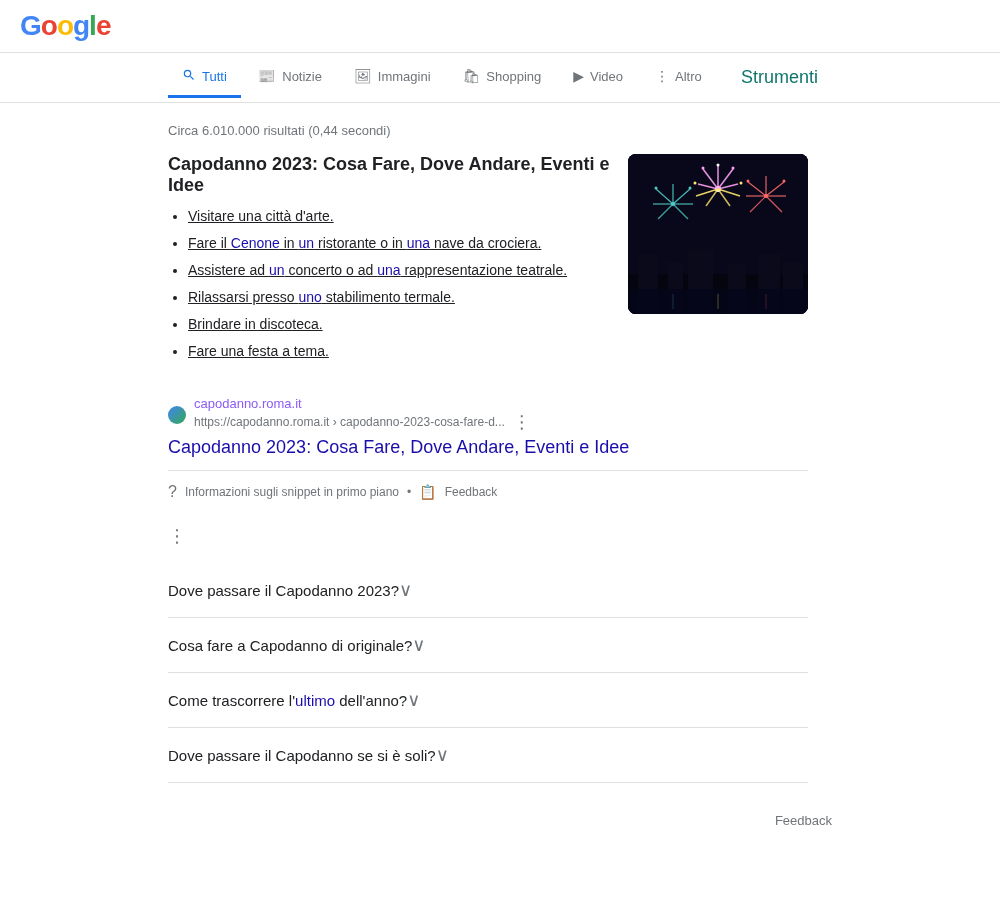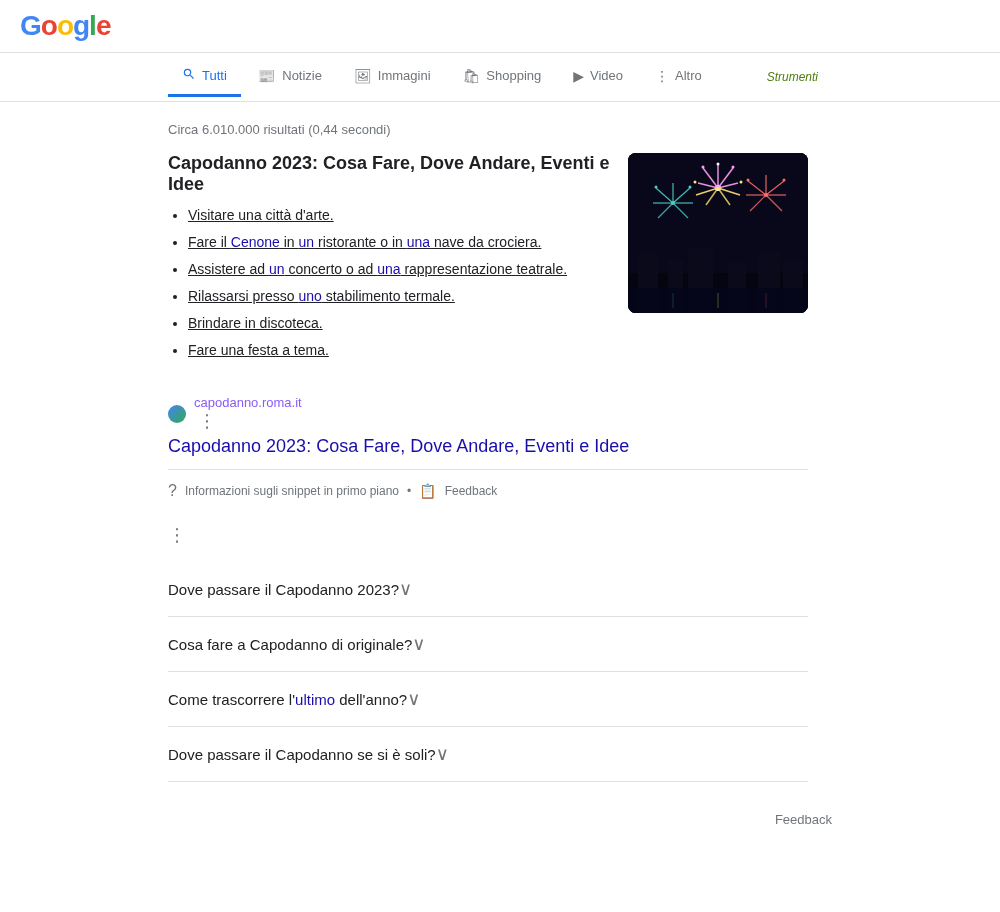--- a/index.html
+++ b/index.html
@@ -18,21 +18,21 @@
     .search-bar { display: flex; align-items: center; border: 1px solid #dfe1e5; border-radius: 24px; padding: 8px 16px; flex: 1; max-width: 620px; box-shadow: 0 1px 3px rgba(0,0,0,0.1); }
     .search-input { border: none; outline: none; font-size: 16px; flex: 1; color: #202124; }
     .search-icons { display: flex; align-items: center; gap: 12px; }
     .clear-icon { color: #70757a; cursor: pointer; font-size: 18px; }
 
     
     .nav-tabs { display: flex; align-items: center; padding: 4px 168px; border-bottom: 1px solid #e0e0e0; gap: 4px; }
     .nav-tab { display: flex; align-items: center; gap: 6px; padding: 10px 14px; font-size: 13px; color: #70757a; cursor: pointer; border-bottom: 3px solid transparent; text-decoration: none; }
     .nav-tab.active { color: #1a73e8; border-bottom: 3px solid #1a73e8; }
     .nav-tab-icon { font-size: 14px; }
-    .strumenti { margin-left: auto; padding: 10px 14px; font-size: 12px; color: #4d7c0f; cursor: pointer; font-style: italic; }
+    .strumenti { margin-left: auto; padding: 10px 14px; font-size: 18px; color: #0f766e; cursor: pointer; }
 
     
     .main { display: flex; padding: 20px 168px; gap: 20px; max-width: 1000px; }
     .results { flex: 1; max-width: 640px; }
 
     
     .results-count { font-size: 13px; color: #70757a; margin-bottom: 16px; }
 
     
     .snippet-box { display: flex; gap: 16px; margin-bottom: 12px; }
@@ -212,20 +212,21 @@
           </svg>
         </div>
       </div>
     </div>
 
     <div class="source-info">
       <div class="source-favicon"></div>
       <div>
         <div class="source-domain">capodanno.roma.it</div>
         <div style="display:flex;align-items:center;gap:4px;">
+          <span class="source-url">https://capodanno.roma.it › capodanno-2023-cosa-fare-d...</span>
           <span class="more-btn">⋮</span>
         </div>
       </div>
     </div>
     <a class="result-link">Capodanno 2023: Cosa Fare, Dove Andare, Eventi e Idee</a>
 
     <hr class="divider">
 
     <div class="snippet-footer">
       <span style="color:#70757a; font-size:16px;">?</span>

